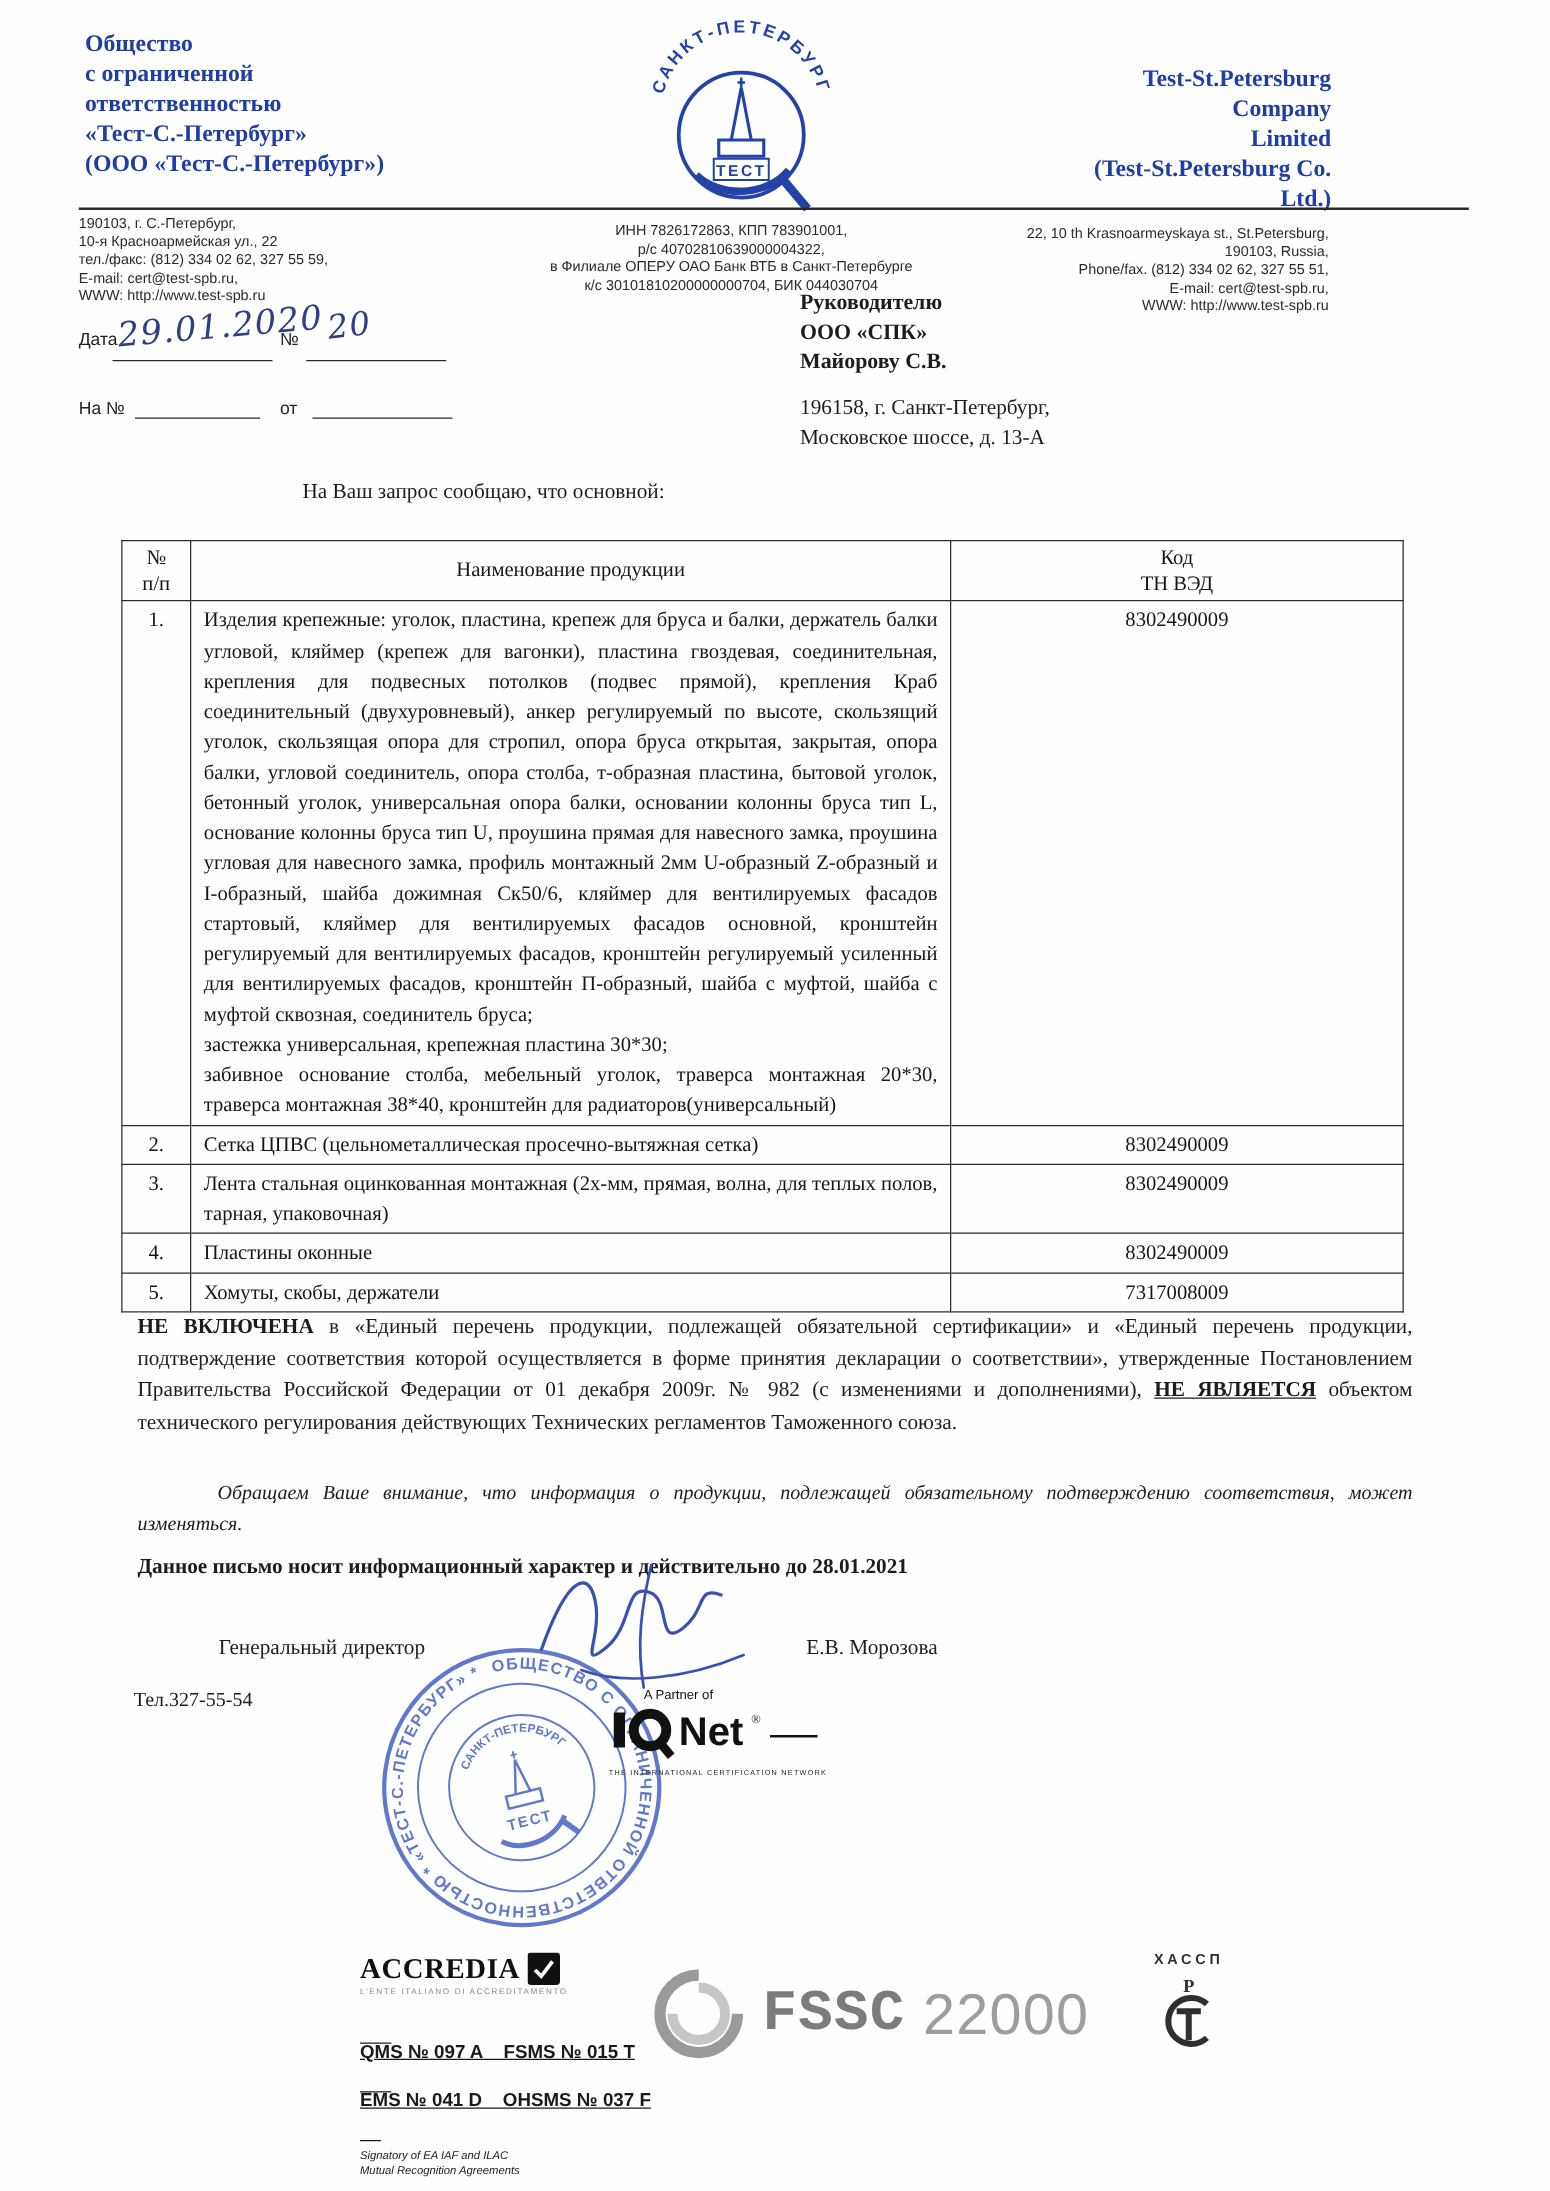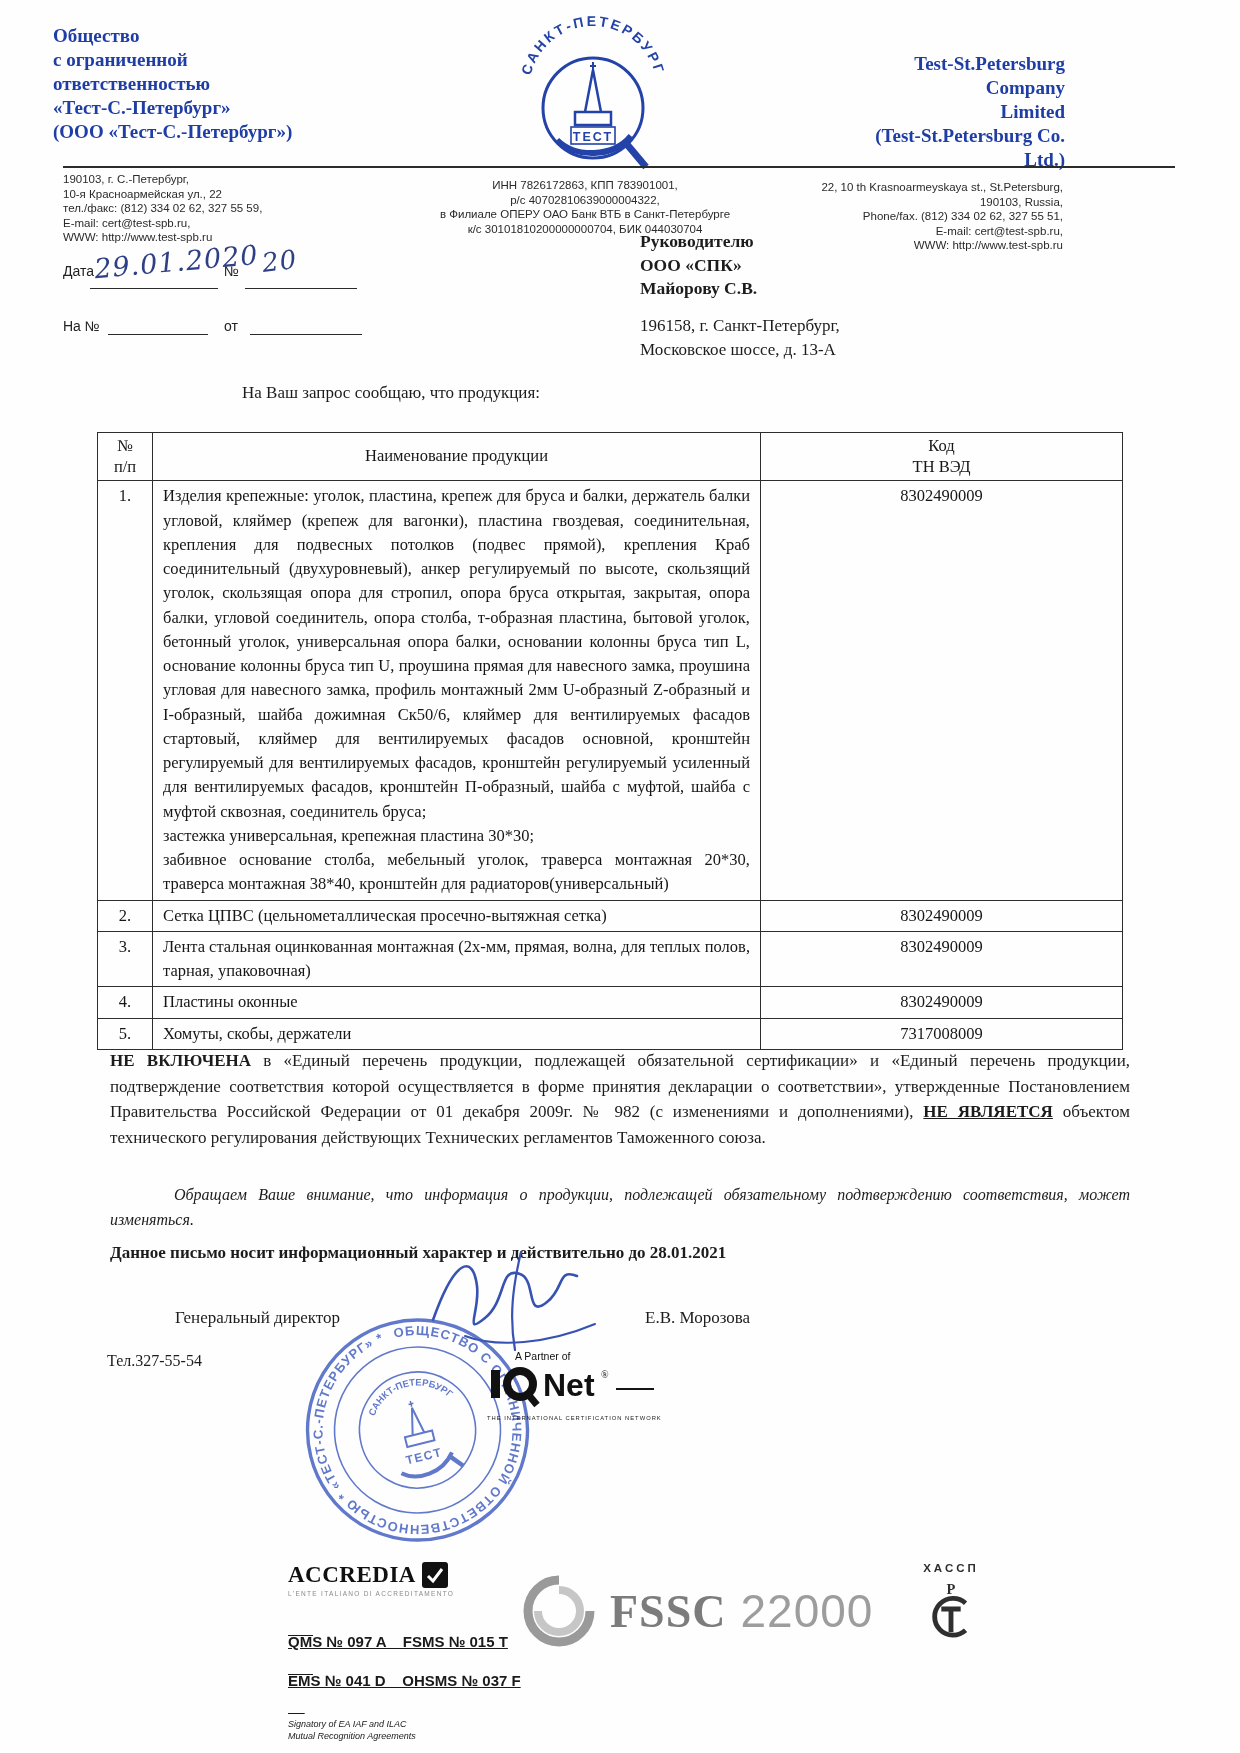--- a/index.html
+++ b/index.html
@@ -38,31 +38,31 @@
   .stamp-wrap { transform:rotate(-14deg); opacity:0.82; }
   .partner-label { font-family:"Liberation Sans", sans-serif; font-size:10.5px; color:#111; }
   .iqnet-tagline { font-family:"Liberation Sans", sans-serif; font-size:5.8px; letter-spacing:1px; color:#222; margin-top:1px; }
 
   .accredia-name { font-family:Liberation Serif, serif; font-weight:900; font-size:23px; letter-spacing:0.5px; color:#101010; }
   .accredia-sub { font-family:"Liberation Sans", sans-serif; font-size:6.5px; letter-spacing:1.3px; color:#8a8a8a; margin-top:2px; }
   .accredia-certs { font-family:"Liberation Sans", sans-serif; font-size:15px; font-weight:bold; color:#1a1a1a; line-height:13px; white-space:pre; margin-top:12px;text-decoration:underline; }
   .accredia-mra { font-family:"Liberation Sans", sans-serif; font-size:9px; font-style:italic; color:#1a1a1a; line-height:12px; margin-top:5px; }
 
   .fssc-wrap { display:flex; align-items:center; gap:14px; }
-  .fssc-name { font-family:Liberation Serif, serif; font-size:46px; font-weight:bold; color:#7c7c7c; letter-spacing:1px; }
+  .fssc-name { font-family:Liberation Mono, monospace; font-size:46px; font-weight:bold; color:#7c7c7c; letter-spacing:1px; }
   .fssc-num { font-family:"Liberation Sans", sans-serif; font-size:46px; font-weight:400; color:#9d9d9d; letter-spacing:1px; }
 
   .haccp-label { font-family:"Liberation Sans", sans-serif; font-size:11.5px; font-weight:bold; letter-spacing:3px; color:#2e2e2e; text-align:center; }
 </style>
 </head>
 <body>
 
 <div class="page">
 
-  <div class="abs org blue" style="left:53px; top:24px;">
+  <div class="abs org blue" style="left:68px; top:24px;">
     <div>Общество</div>
     <div>с ограниченной</div>
     <div>ответственностью</div>
     <div>«Тест-С.-Петербург»</div>
     <div>(ООО «Тест-С.-Петербург»)</div>
   </div>
 
   <div class="abs" style="left:505px; top:10px;">
     <svg width="176" height="172" viewBox="0 0 176 172">
       <defs>
@@ -132,21 +132,21 @@
   <div class="abs uline" style="left:90px; top:288px; width:128px;"></div>
   <div class="abs label" style="left:224px; top:263px;">№</div>
   <div class="abs hand" style="left:262px; top:246px; font-size:26px; transform:rotate(-7deg);">20</div>
   <div class="abs uline" style="left:245px; top:288px; width:112px;"></div>
 
   <div class="abs label" style="left:63px; top:318px;">На №</div>
   <div class="abs uline" style="left:108px; top:334px; width:100px;"></div>
   <div class="abs label" style="left:224px; top:318px;">от</div>
   <div class="abs uline" style="left:250px; top:334px; width:112px;"></div>
 
-  <div class="abs intro" style="left:242px; top:383px;">На Ваш запрос сообщаю, что продукция:</div>
+  <div class="abs intro" style="left:242px; top:383px;">На Ваш запрос сообщаю, что основной:</div>
 
   <table class="products abs" style="left:97px; top:432px; width:1025px;">
     <colgroup>
       <col style="width:55px">
         <col style="width:608px">
         <col style="width:362px">
     </colgroup>
     <thead>
       <tr>
         <th>

